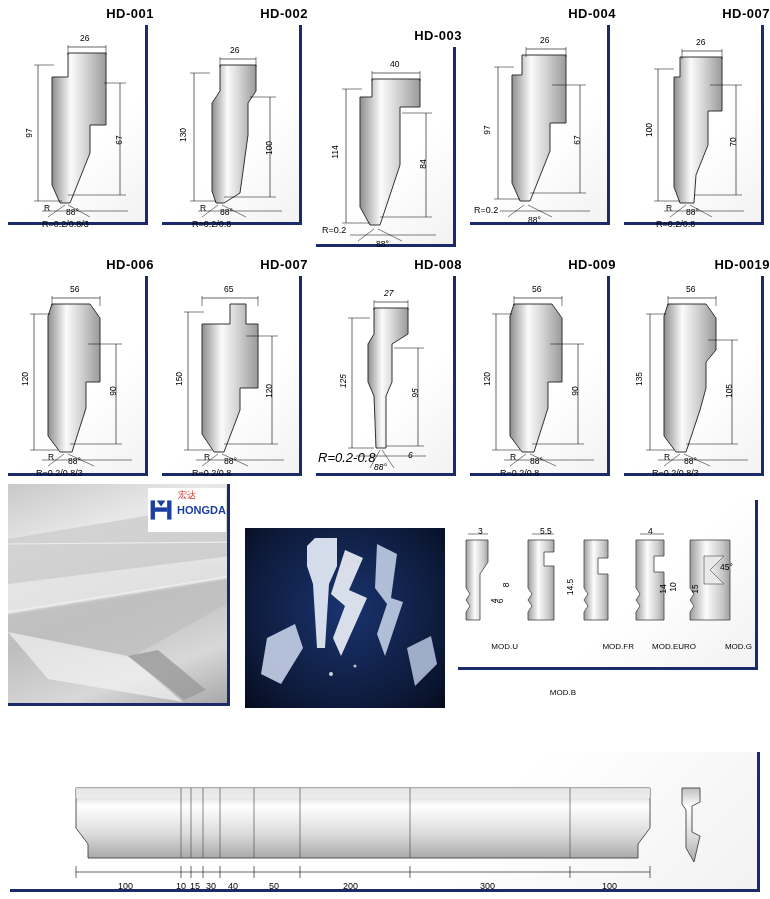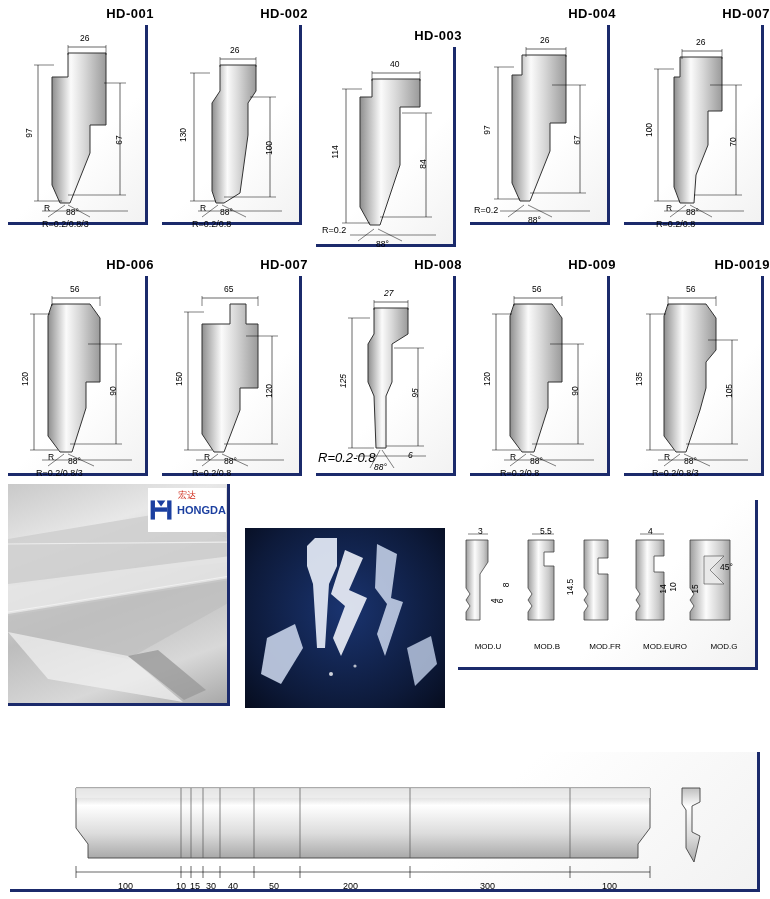--- a/index.html
+++ b/index.html
@@ -49,21 +49,21 @@
     font-family:"DejaVu Sans", sans-serif;
   }
   .bottom-title{
     text-align:center;
     font-size:13px;
     font-weight:bold;
     font-family:"DejaVu Sans", sans-serif;
   }
   .mod-label{
     font-size:8px;
-    text-align:center;
+    text-align:right;
     font-family:"Liberation Sans", sans-serif;
   }
 </style>
 </head>
 <body>
 
 <div class="grid-row" style="padding-top:6px;">
 
   <div class="cell" style="width:154px;">
     <div class="title">HD-001</div>
@@ -416,21 +416,21 @@
     <div class="dim vert" style="left:40px;top:96px;">6</div>
     <div class="dim vert" style="left:46px;top:80px;">8</div>
     <div class="dim vert" style="left:104px;top:82px;">14.5</div>
     <div class="dim vert" style="left:200px;top:84px;">14</div>
     <div class="dim vert" style="left:210px;top:82px;">10</div>
     <div class="dim vert" style="left:232px;top:84px;">15</div>
     <div class="dim" style="left:262px;top:62px;">45°</div>
 
     <div style="position:absolute;left:0;top:142px;width:300px;display:flex;">
       <div class="mod-label" style="width:60px;">MOD.U</div>
-      <div class="mod-label" style="width:58px;">MOD.B</div>
+      <div class="mod-label" style="width:58px;margin-top:46px;">MOD.B</div>
       <div class="mod-label" style="width:58px;">MOD.FR</div>
       <div class="mod-label" style="width:62px;">MOD.EURO</div>
       <div class="mod-label" style="width:56px;">MOD.G</div>
     </div>
   </div>
 </div>
 
 <div class="panel" style="position:absolute;left:10px;top:752px;width:750px;height:140px;">
 
   <svg width="750" height="110" viewBox="0 0 750 110" style="position:absolute;left:0;top:24px;">

